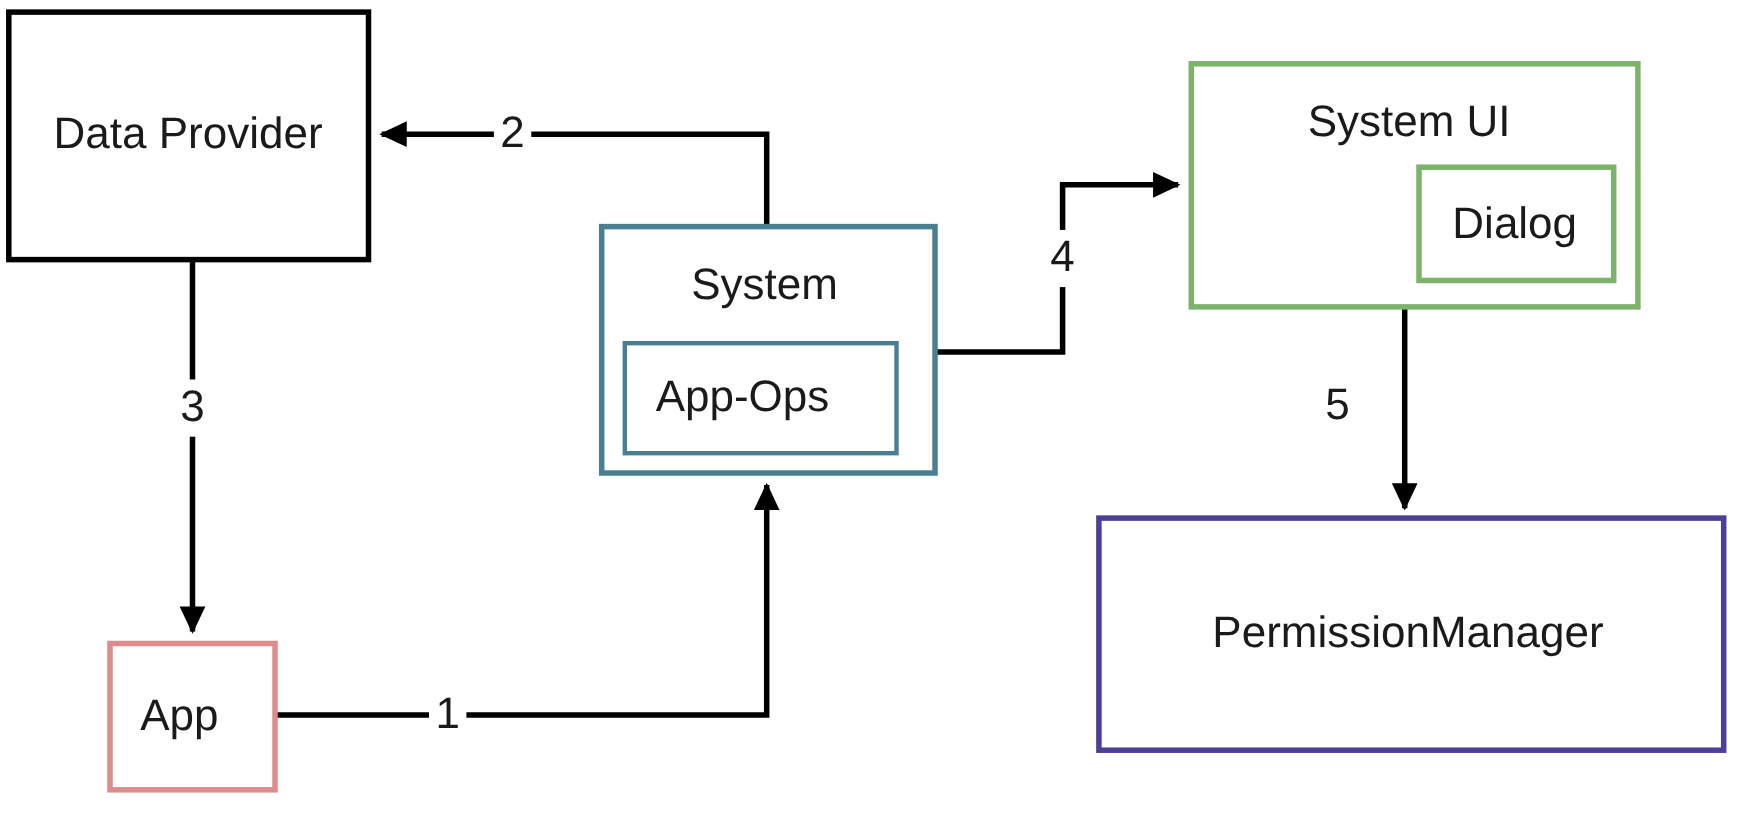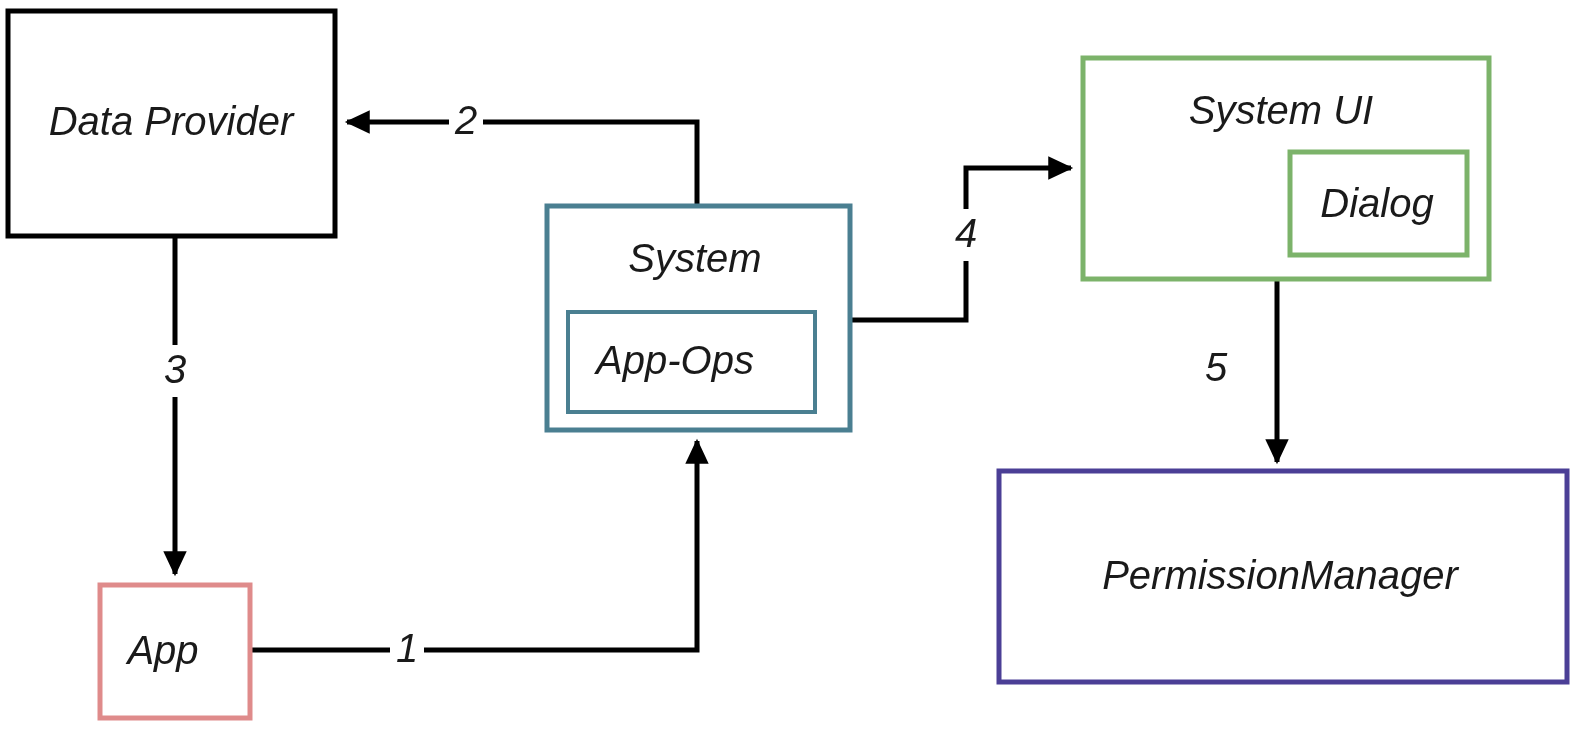--- a/index.html
+++ b/index.html
@@ -10,21 +10,20 @@
   }
   body {
     font-family: "Liberation Sans", sans-serif;
   }
   #diagram-root {
     position: relative;
     width: 1588px;
     height: 740px;
     background: #ffffff;
     overflow: hidden;
-    font-style: italic;
   }
   #diagram-svg {
     position: absolute;
     top: 0;
     left: 0;
     width: 1588px;
     height: 740px;
   }
   .node-label {
     font-family: "Liberation Sans", sans-serif;

